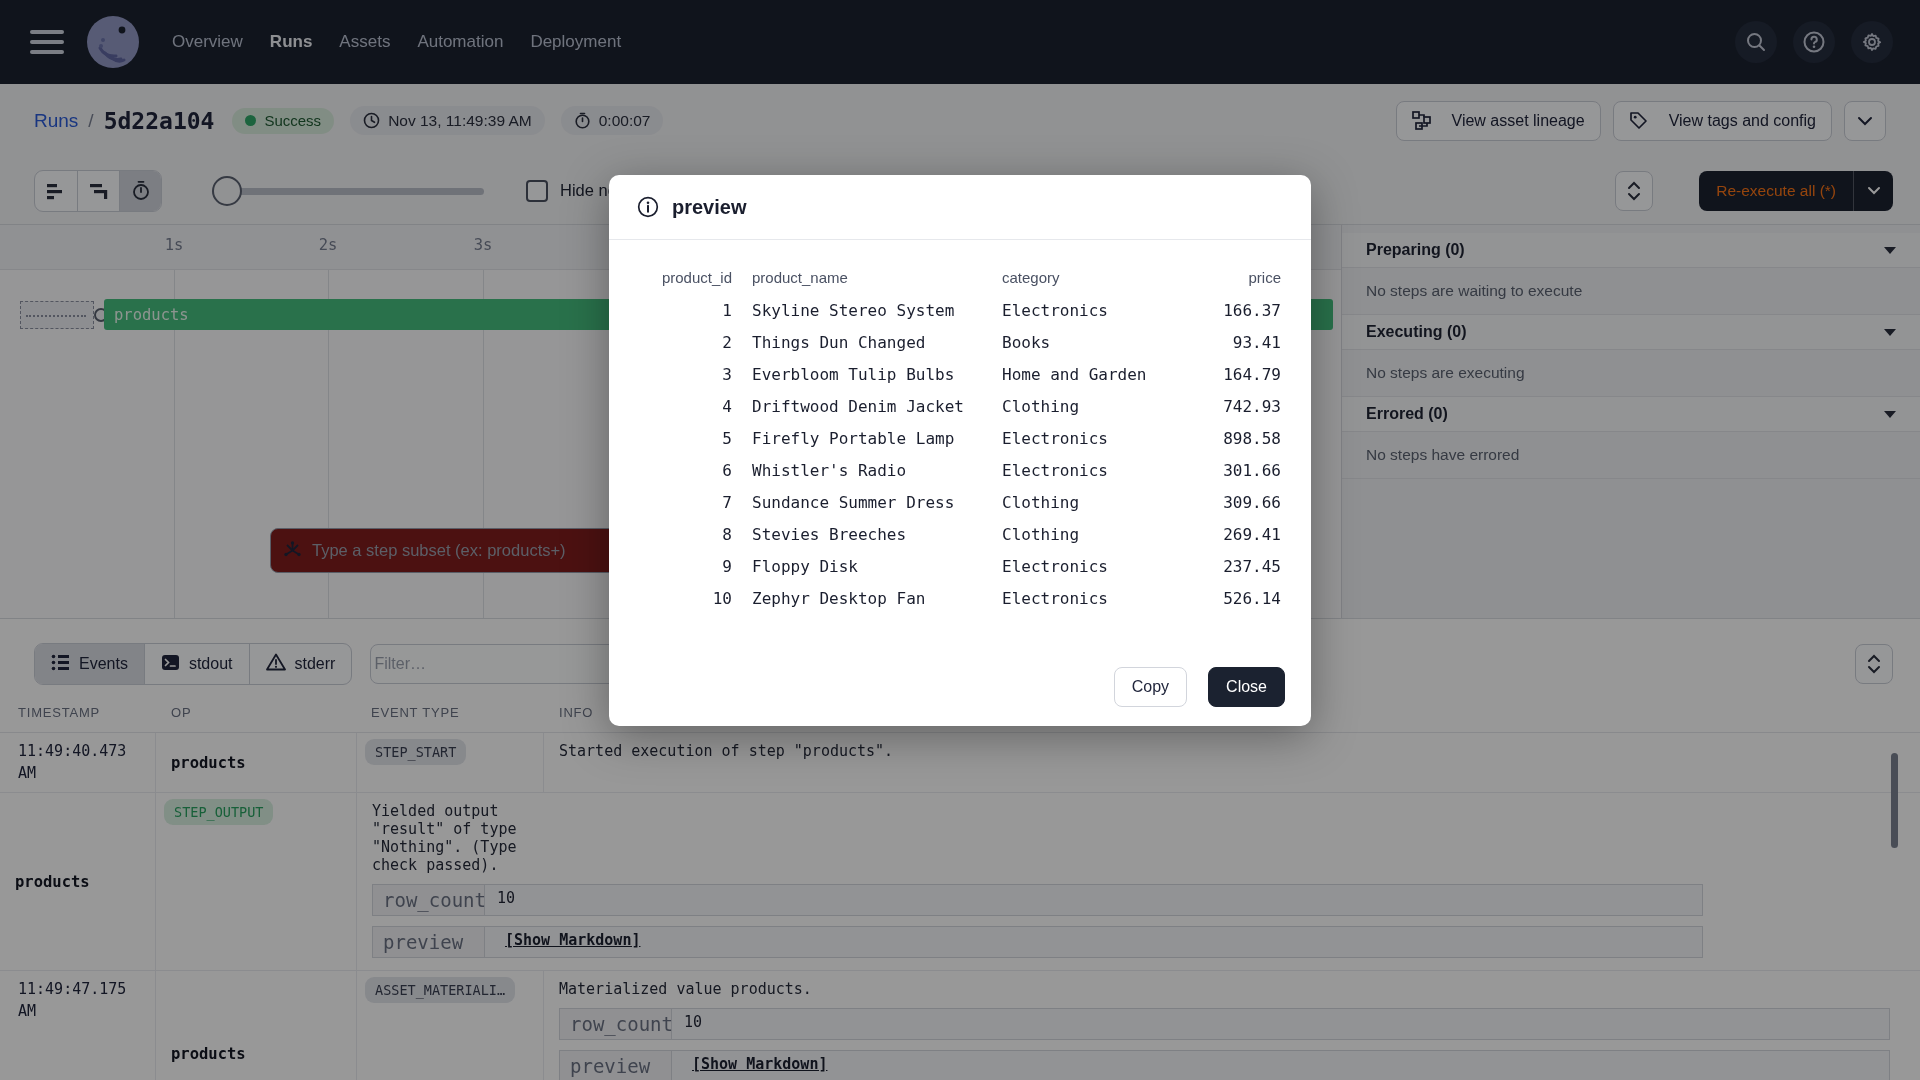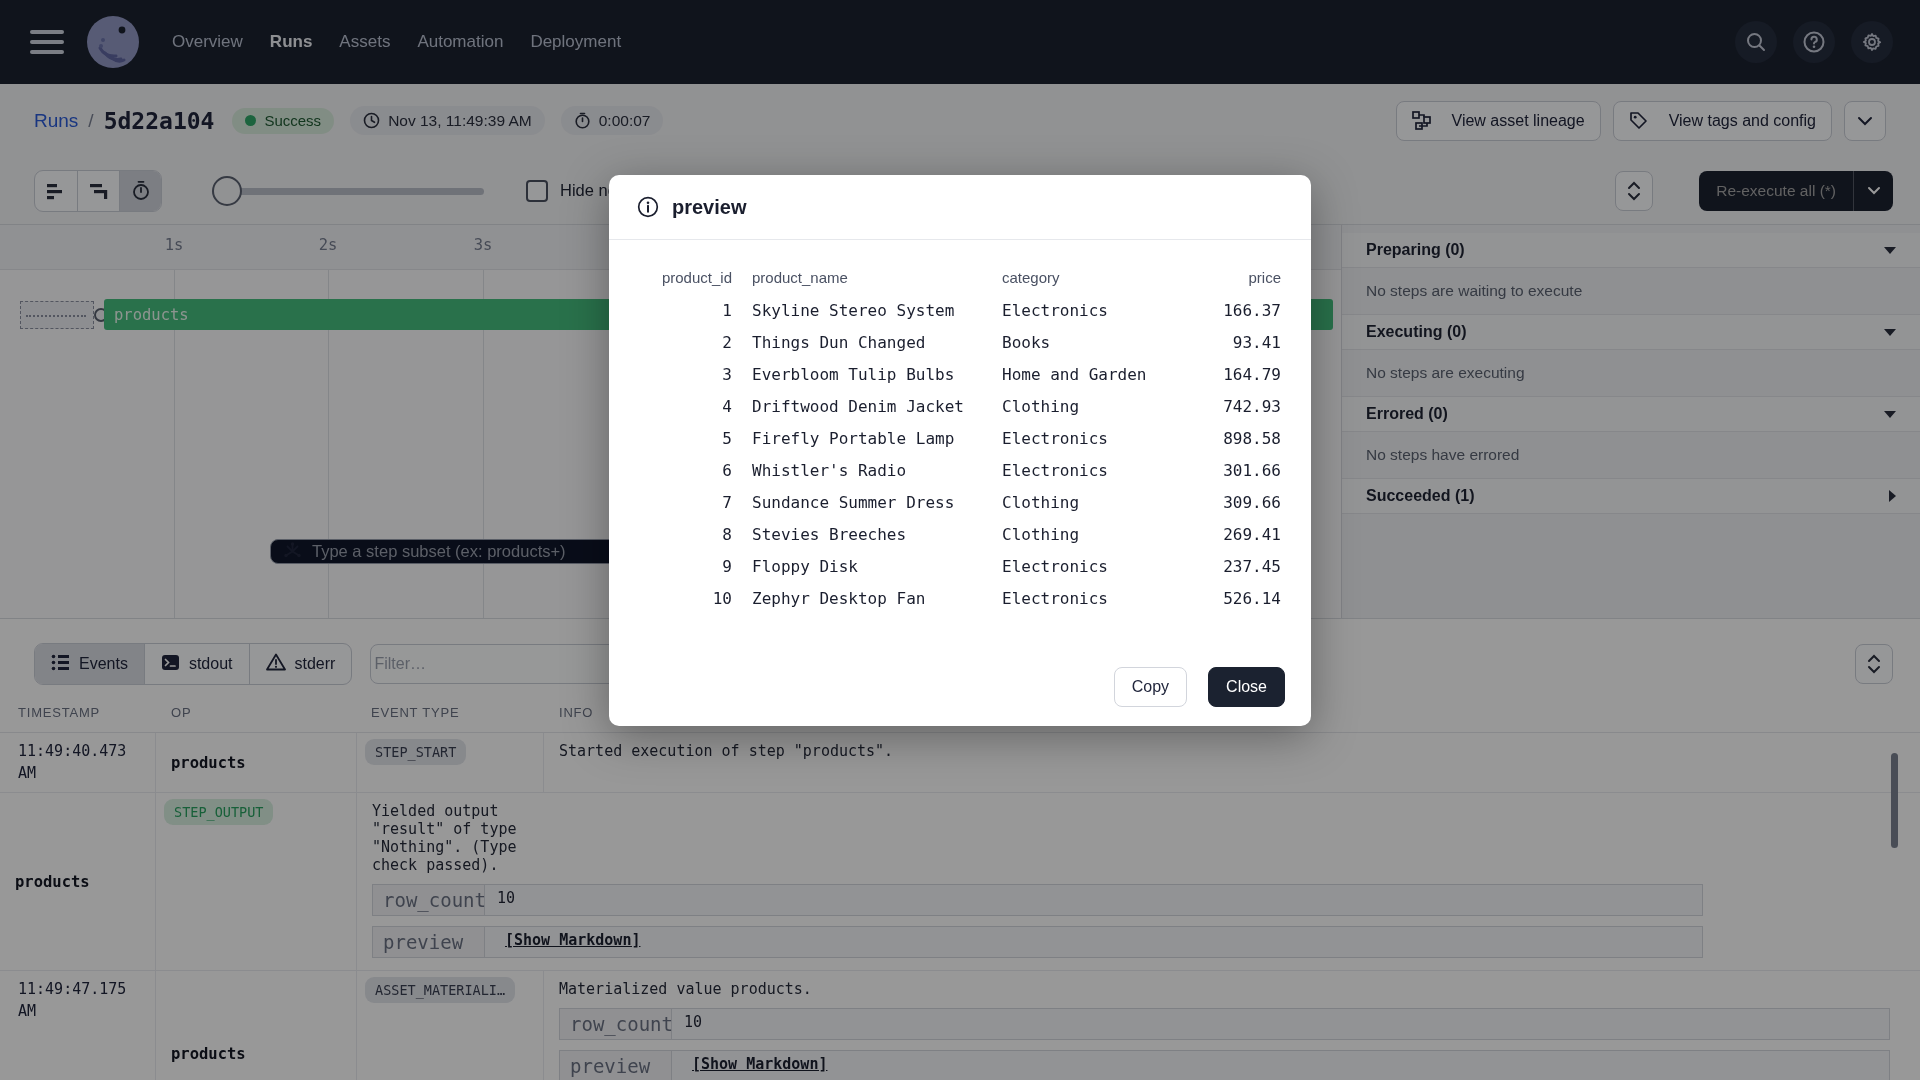--- a/index.html
+++ b/index.html
@@ -39,35 +39,35 @@
   .segbtn:first-child { border-left:none; }
   .segbtn.sel { background:#CFD3DB; }
   .slider { position:relative; width:272px; height:40px; margin-left:50px; cursor:pointer; }
   .slider .track { position:absolute; top:17px; left:0; width:272px; height:7px; border-radius:4px; background:#BABFC9; }
   .slider .knob { position:absolute; top:5px; left:0; width:30px; height:30px; border-radius:50%; background:#F2F3F5; border:2px solid #5A6170; }
   .checkwrap { display:flex; align-items:center; gap:12px; margin-left:42px; }
   .checkbox { width:22px; height:22px; border:2px solid #4A5160; border-radius:4px; background:#FBFCFD; cursor:pointer; }
   .checklabel { font-size:16.5px; color:#1E2333; }
   .tb-spacer { flex:1; }
   .sortbtn { width:38px; height:40px; border:1px solid #C9CDD6; border-radius:8px; background:#FBFCFD; display:flex; align-items:center; justify-content:center; cursor:pointer; }
-  .reexec { display:flex; margin-left:46px; height:40px; border-radius:8px; overflow:hidden; background:#1B2230; color:#a3a3a3; }
+  .reexec { display:flex; margin-left:46px; height:40px; border-radius:8px; overflow:hidden; background:#1B2230; color:#f97316; }
   .reexec .main { padding:0 17px; display:flex; align-items:center; font-size:15.5px; cursor:pointer; }
   .reexec .caret { width:40px; display:flex; align-items:center; justify-content:center; border-left:1px solid rgba(255,255,255,.25); cursor:pointer; }
 
   
   .mainarea { position:absolute; top:225px; left:0; width:1920px; height:393px; background:#FAFBFC; }
   .axis { position:absolute; top:0; left:0; width:1341px; height:45px; background:#F1F2F5; border-bottom:1px solid #DFE1E6; }
   .tick { position:absolute; top:11px; transform:translateX(-50%); font-size:15.5px; color:#767D90; }
   .gridline { position:absolute; top:45px; bottom:0; width:1px; background:#DDDFE5; }
   .dashbox { position:absolute; left:20px; top:76px; width:74px; height:28px; border:1px dashed #8A90A0; background:rgba(190,197,212,.25); }
   .dashline { position:absolute; left:5px; top:13px; width:60px; border-top:2px dotted #8A90A0; }
   .depdot { position:absolute; left:94px; top:83px; width:14px; height:14px; border-radius:50%; border:2px solid #59606F; background:#EFF1F4; }
   .stepbar { position:absolute; left:104px; top:74px; width:1229px; height:31px; background:#45BD7E; border-radius:3px; display:flex; align-items:center; padding-left:10px; cursor:pointer; }
   .stepbar span { font-size:15.5px; color:#EAF7EF; }
-  .stepinput { position:absolute; left:270px; top:314px; width:492px; height:25px; background:#0f172a; border:1px solid #959CAB; border-radius:8px; display:flex; align-items:center; gap:10px; padding:0 12px; }
+  .stepinput { position:absolute; left:270px; top:303px; width:492px; height:45px; background:#7f1d1d; border:1px solid #959CAB; border-radius:8px; display:flex; align-items:center; gap:10px; padding:0 12px; }
   .stepinput .ph { font-size:16.5px; color:#999EAC; white-space:nowrap; }
   .stepspanel { position:absolute; top:0; right:0; width:579px; height:393px; background:#EFF1F4; border-left:1px solid #D5D8DE; padding-top:8px; }
   .sprow-h { height:35px; background:#F6F7F9; border-bottom:1px solid #DFE1E6; display:flex; align-items:center; justify-content:space-between; padding:0 24px; cursor:pointer; }
   .sprow-h .t { font-size:16px; font-weight:bold; color:#1E2333; }
   .sprow-b { height:47px; border-bottom:1px solid #DFE1E6; display:flex; align-items:center; padding:0 24px; font-size:15.5px; color:#5A6170; }
   .tri-d { width:0; height:0; border-left:6px solid transparent; border-right:6px solid transparent; border-top:7px solid #2A2F3E; }
   .tri-r { width:0; height:0; border-top:6px solid transparent; border-bottom:6px solid transparent; border-left:7px solid #2A2F3E; }
 
   
   .events { position:absolute; top:618px; left:0; width:1920px; height:462px; background:#FDFDFE; border-top:1px solid #D8DAE0; }
@@ -307,24 +307,20 @@
       <div class="sprow-h">
         <span class="t">Executing (0)</span>
         <span class="tri-d"></span>
       </div>
       <div class="sprow-b">No steps are executing</div>
       <div class="sprow-h">
         <span class="t">Errored (0)</span>
         <span class="tri-d"></span>
       </div>
       <div class="sprow-b">No steps have errored</div>
-      <div class="sprow-h">
-        <span class="t">Succeeded (1)</span>
-        <span class="tri-r"></span>
-      </div>
     </div>
 </div>
 
 <div class="events">
   <div class="etoolbar">
     <div class="etabs" id="etabs">
         <div class="etab sel">
           <span><svg width="19" height="17" viewBox="0 0 19 17">
               <circle cx="2.5" cy="2.5" r="1.8" fill="#21263C"></circle>
               <rect x="7" y="1" width="11" height="3" fill="#21263C"></rect>

